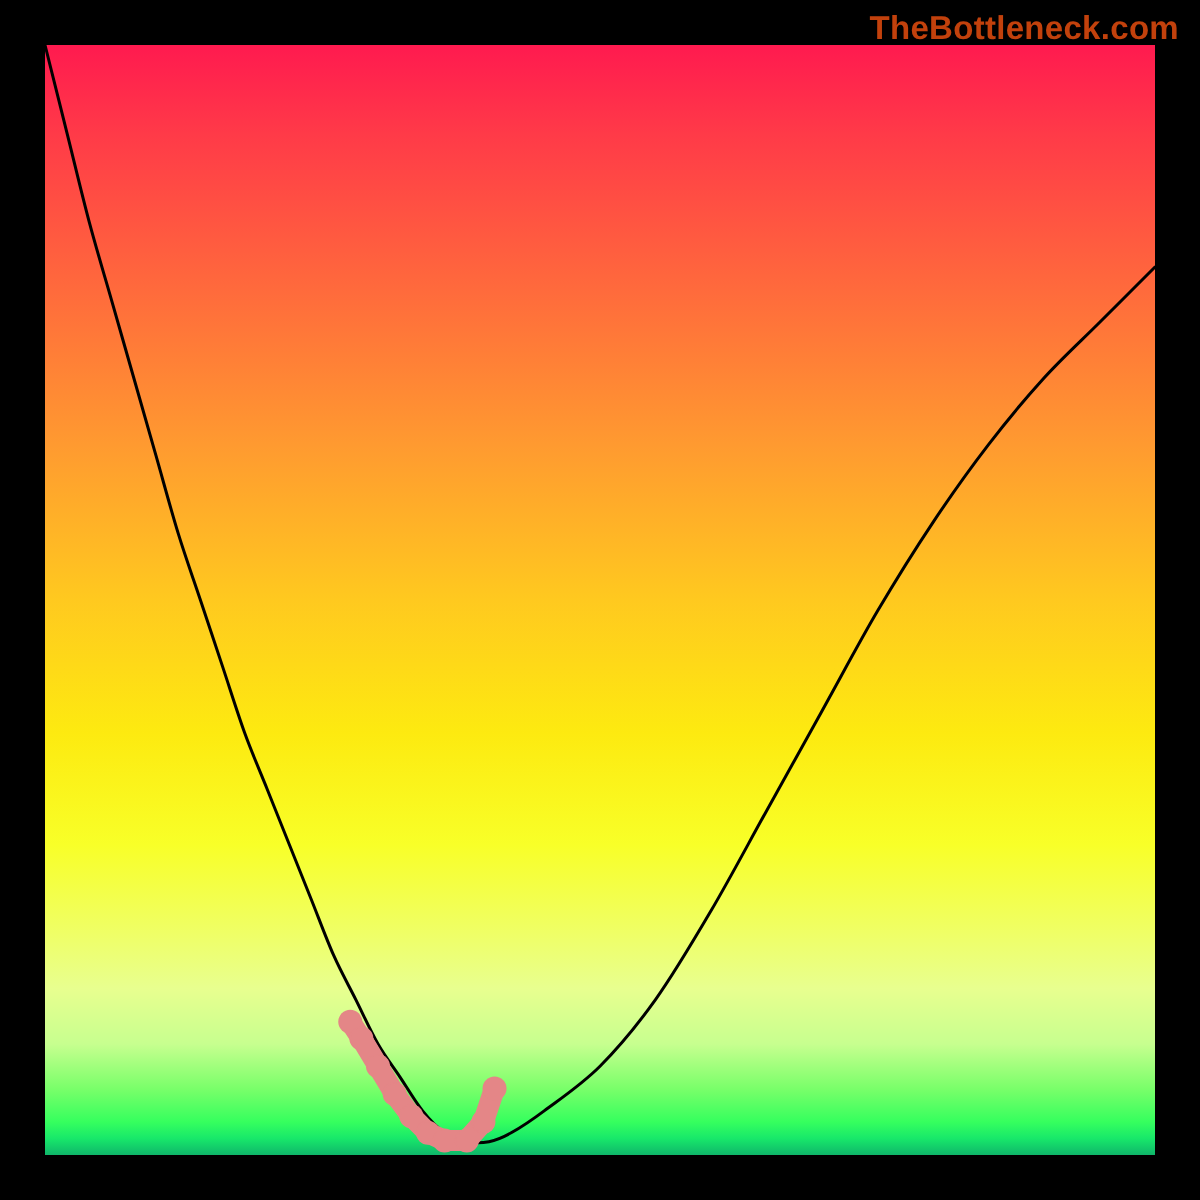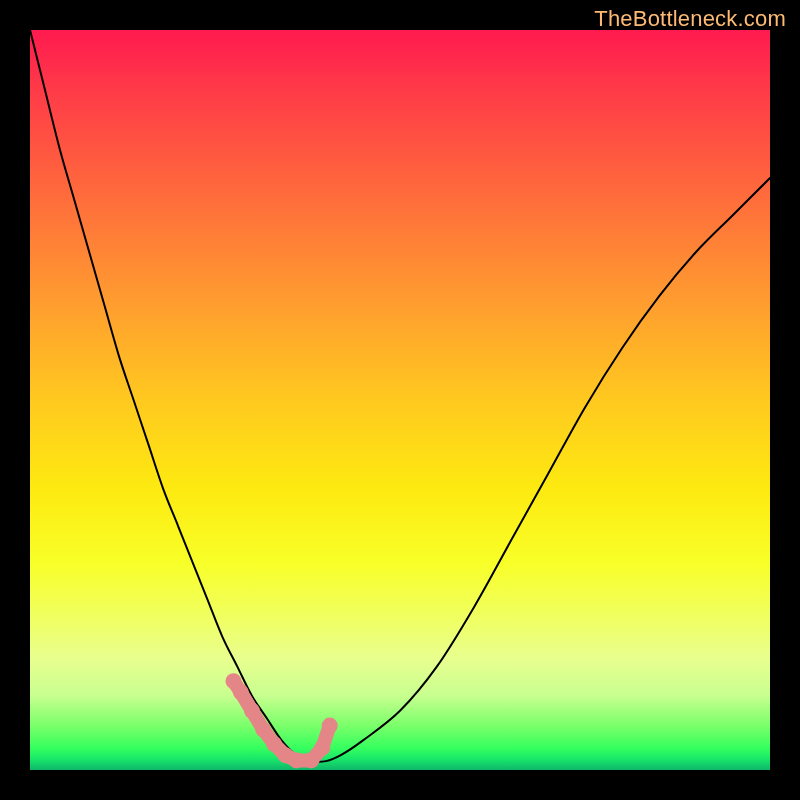--- a/index.html
+++ b/index.html
@@ -41,23 +41,23 @@
       #7aff6a 94%,
       #36ff5e 97%,
       #18e86a 98.5%,
       #0fb66a 100%
     );
   }
   .watermark {
     position: absolute;
     top: 6px;
     right: 14px;
-    color: #fdba74;
+    color: #c2410c;
     font-size: 22px;
-    font-weight: 400;
+    font-weight: 700;
     letter-spacing: 0.2px;
     user-select: none;
   }
   svg.curve {
     position: absolute;
     left: 0;
     top: 0;
     width: 740px;
     height: 740px;
     overflow: visible;

